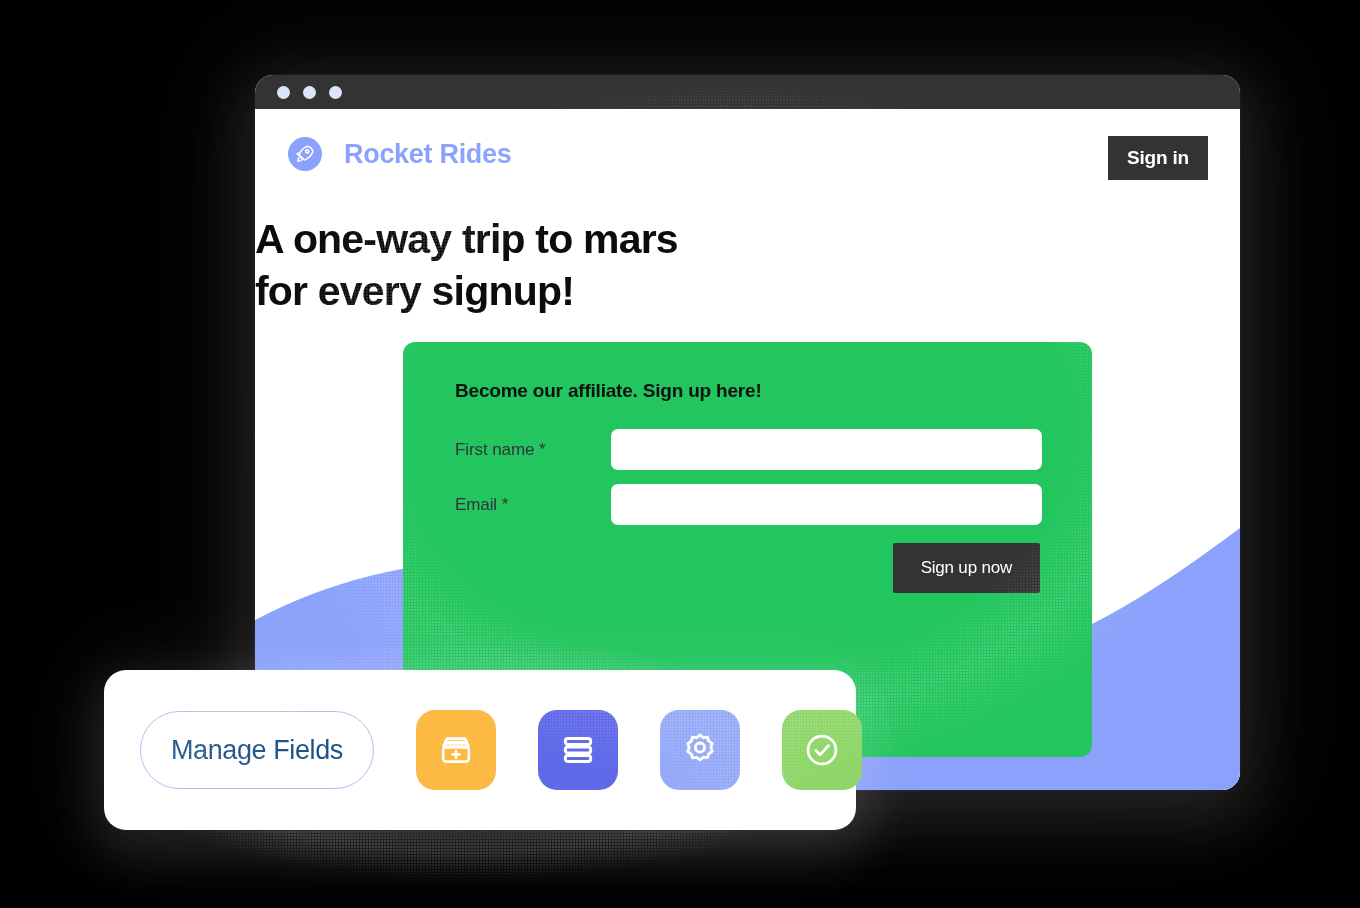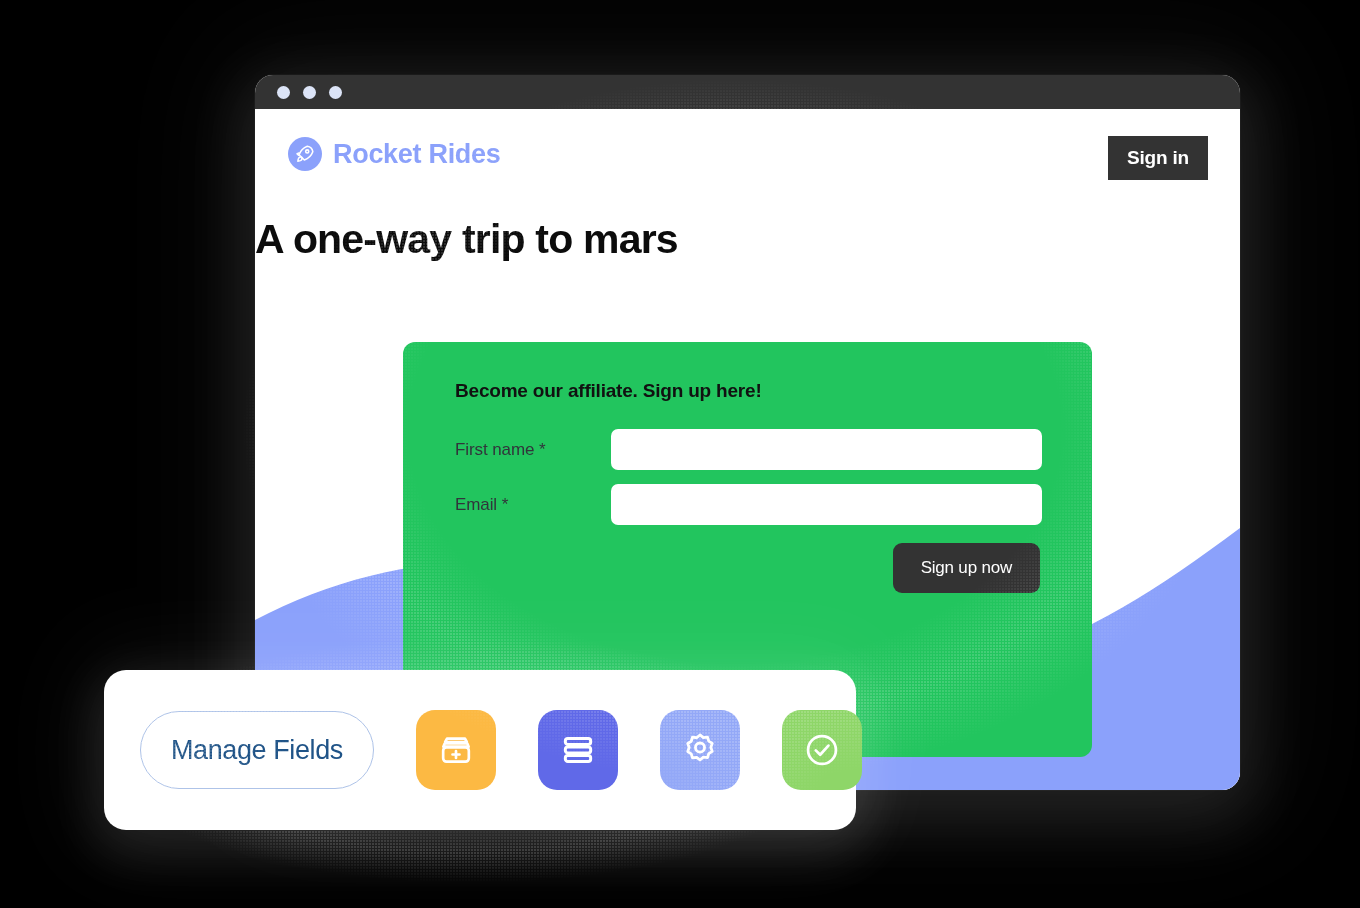--- a/index.html
+++ b/index.html
@@ -71,21 +71,21 @@
     pointer-events: none;
   }
 
   
   .brand-row {
     position: absolute;
     left: 33px;
     top: 28px;
     display: flex;
     align-items: center;
-    gap: 11px;
+    gap: 22px;
     z-index: 4;
   }
   .brand-logo {
     width: 34px;
     height: 34px;
     border-radius: 50%;
     background: #8ba1fb;
     display: flex;
     align-items: center;
     justify-content: center;
@@ -181,21 +181,21 @@
     justify-content: flex-end;
     margin-top: 18px;
     padding-right: 2px;
   }
   .signup-btn {
     background: #333333;
     color: #ffffff;
     font-size: 17px;
     font-weight: normal;
     padding: 15px 28px;
-    border-radius: 9px;
+    border-radius: 2px;
     border: none;
     cursor: pointer;
     font-family: "Liberation Sans", sans-serif;
     letter-spacing: -0.2px;
   }
 
   
   .toolbar-card {
     position: absolute;
     left: 104px;
@@ -291,20 +291,21 @@
             <path d="M5.5 10.8 3.3 11.6l1.6 1.6"></path>
           </svg>
         </span>
         <span class="brand-name" style="color: rgb(139, 161, 251);">Rocket Rides</span>
       </div>
 
       <button class="signin-btn">Sign in</button>
 
       <div class="headline">
         <div>A one-way trip to mars</div>
+        <div>for every signup!</div>
       </div>
 
       <div class="form-panel" style="background: #22c55e;">
         <div class="form-title">Become our affiliate. Sign up here!</div>
 
         <div class="form-row">
           <span class="form-label">First name *</span>
           <input class="form-input" type="text" placeholder="" style="">
         </div>
 

